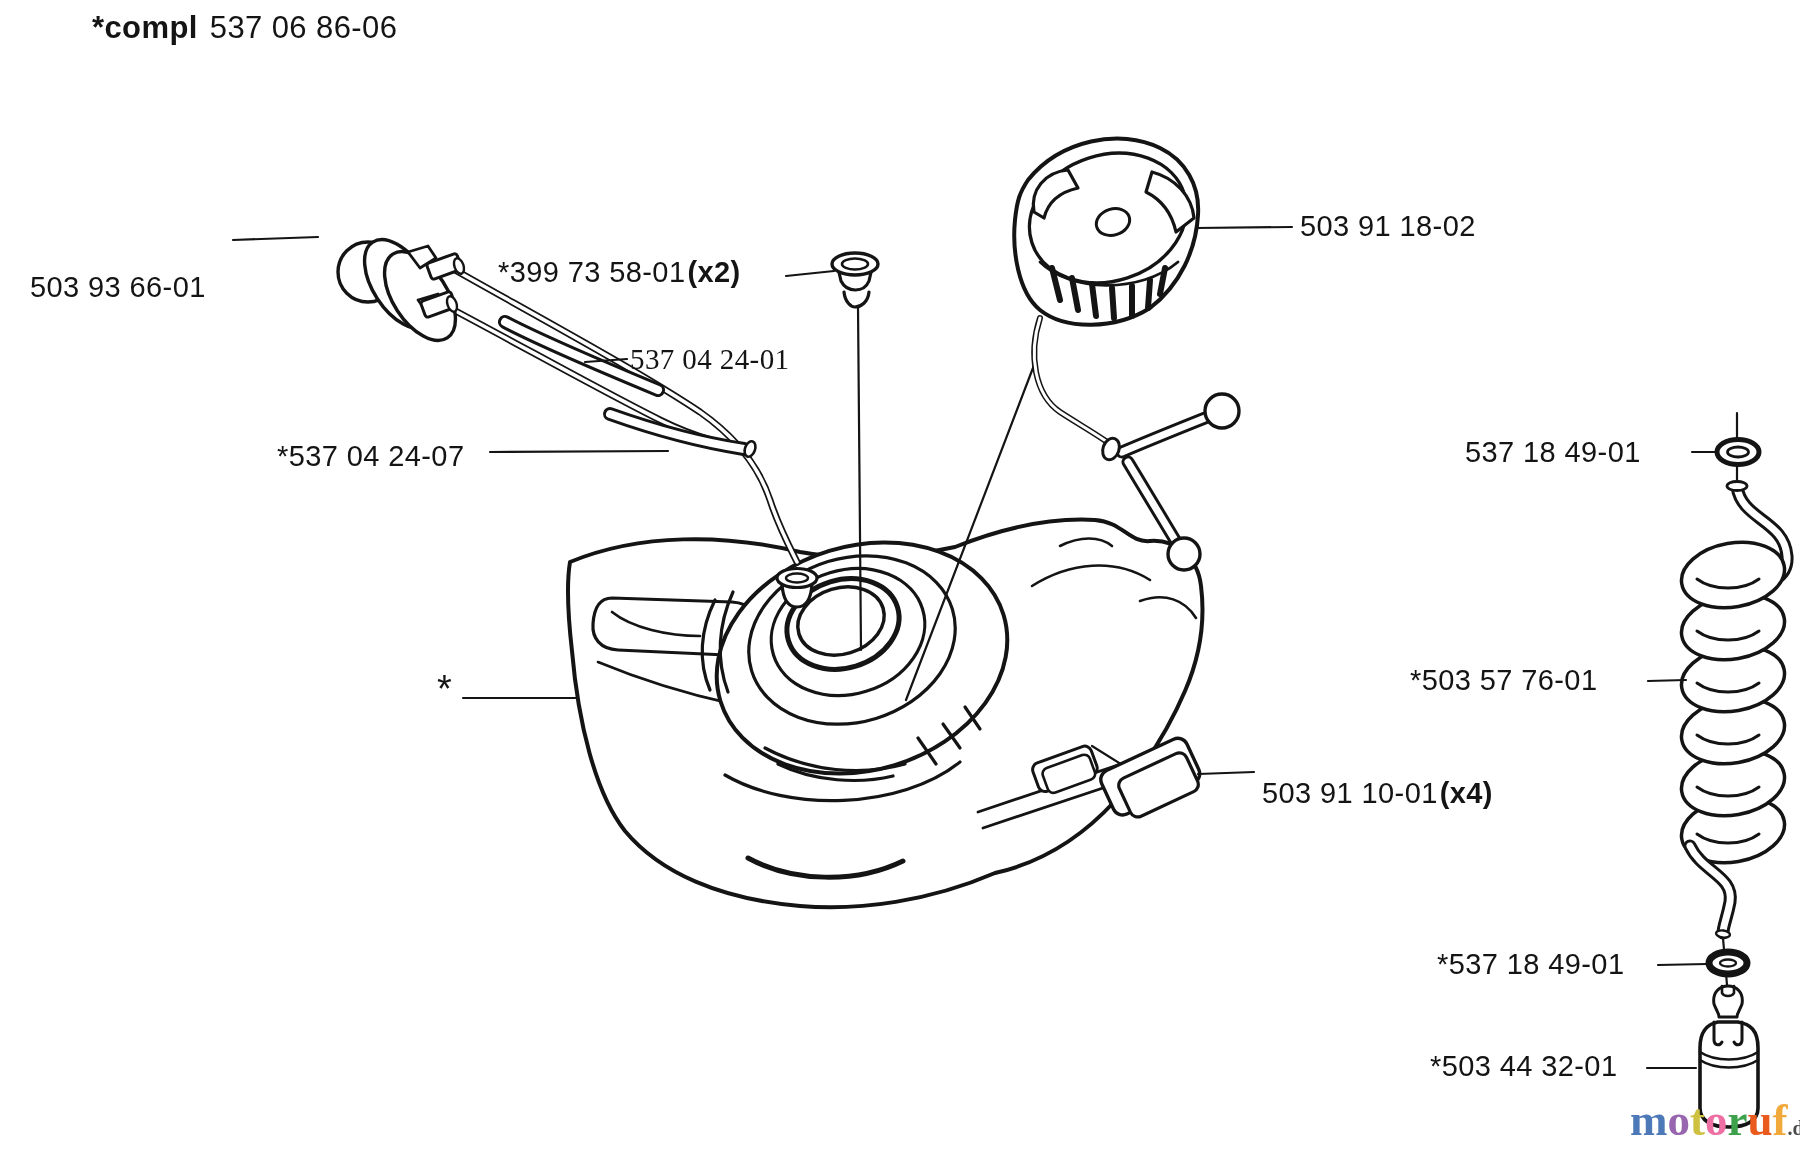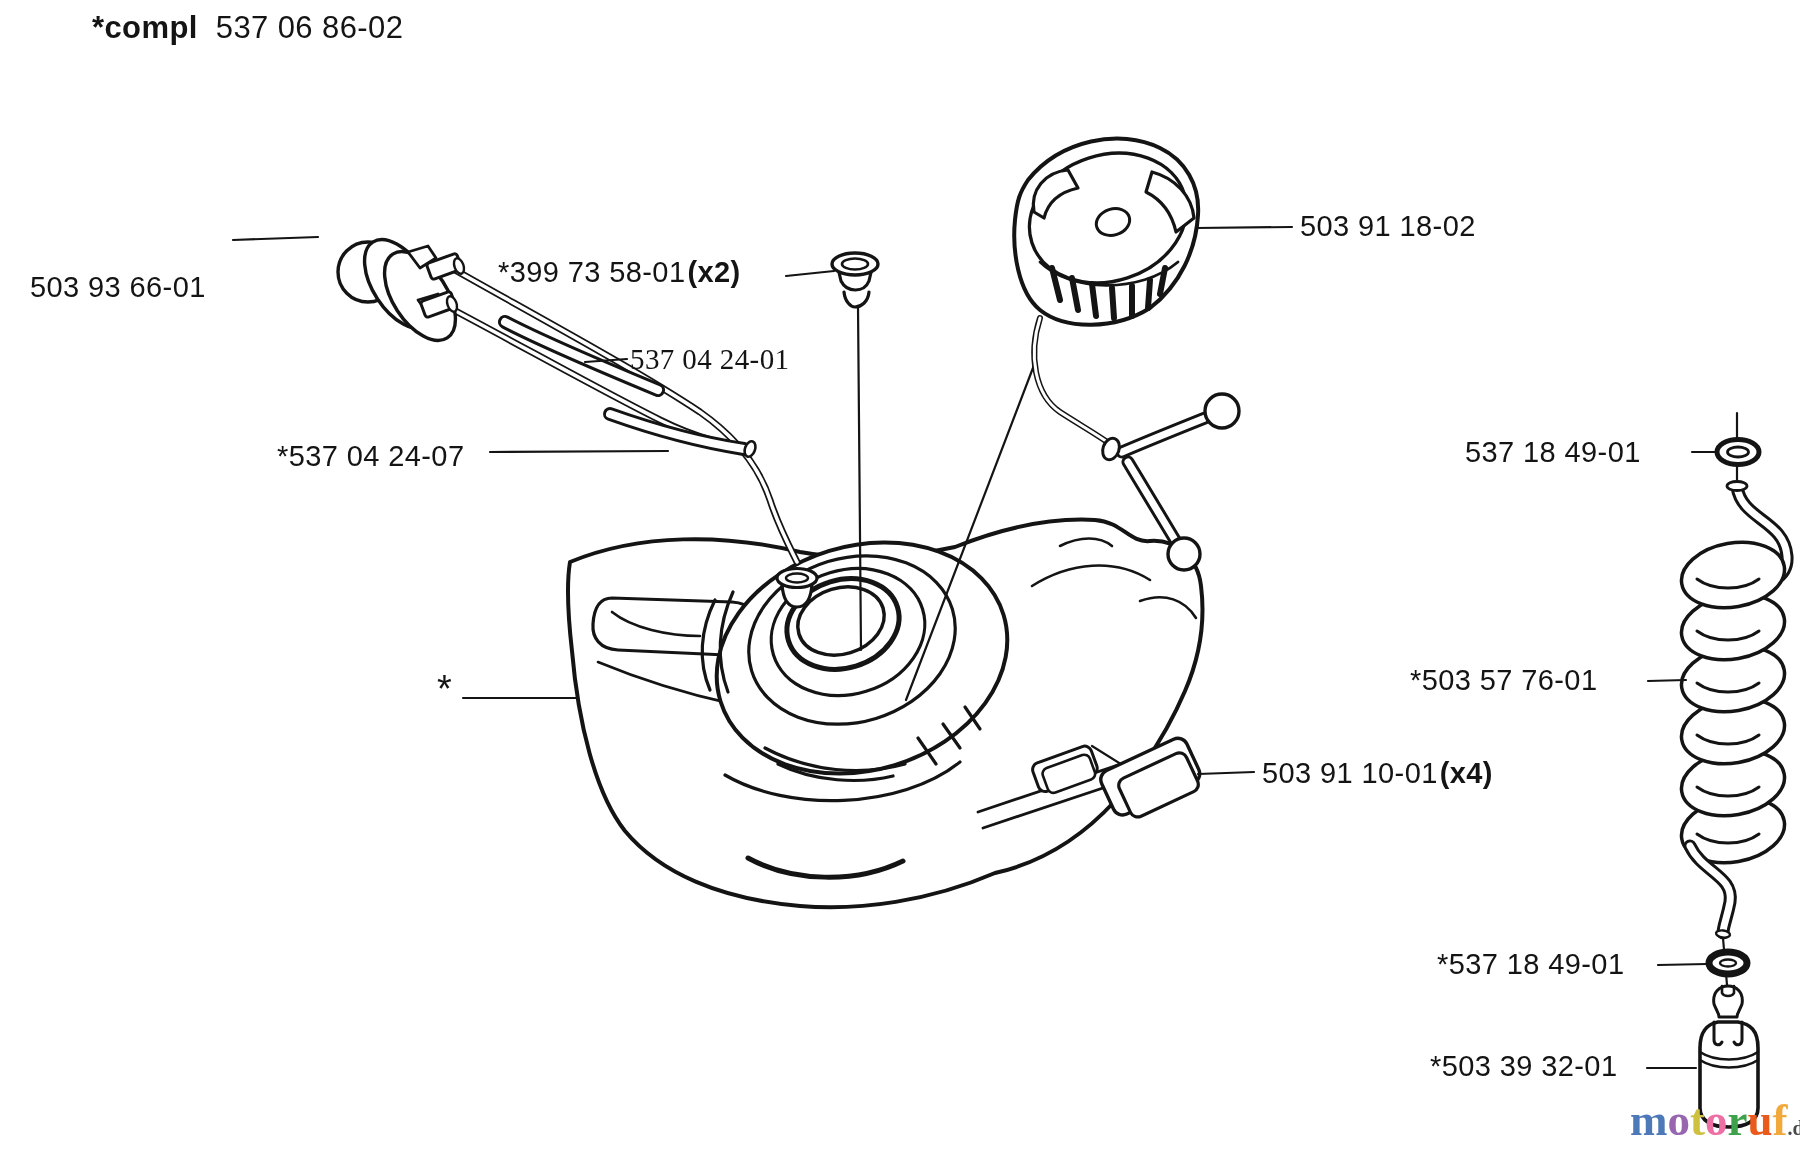--- a/index.html
+++ b/index.html
@@ -7,21 +7,21 @@
     position:relative;width:1800px;height:1155px;background:#ffffff;overflow:hidden;
     font-family:"Liberation Sans",sans-serif;color:#141414;
   }
   .stage svg{position:absolute;left:0;top:0;}
   .part-label{
     position:absolute;white-space:nowrap;font-size:29px;line-height:1.1;
     letter-spacing:0.4px;color:#141414;
   }
   .part-label b{margin-left:2px;}
   .title-label{position:absolute;white-space:nowrap;font-size:31px;letter-spacing:0.4px;}
-  .title-label .t-bold{font-weight:bold;margin-right:18px;}
+  .title-label .t-bold{font-weight:bold;margin-right:12px;}
   .asterisk-label{position:absolute;font-size:38px;}
   .watermark{
     position:absolute;left:1630px;top:1098px;white-space:nowrap;
     font-family:"Liberation Serif",serif;font-weight:bold;font-size:45px;line-height:1;
   }
   .watermark .wm-suffix{font-size:20px;font-weight:bold;color:#4a4a4a;}
   svg path, svg ellipse, svg line, svg rect, svg circle{vector-effect:none;}
 </style>
 </head>
 <body>
@@ -230,21 +230,21 @@
       <path d="M 1198,774 L 1254,772"></path>
       <path d="M 1692,452 L 1715,452"></path>
       <path d="M 1648,681 L 1686,680"></path>
       <path d="M 1658,965 L 1707,964"></path>
       <path d="M 1647,1068 L 1696,1068"></path>
       <path d="M 463,698 L 577,698"></path>
     </g>
   </svg>
 
   <div class="title-label" style="left:92px;top:10px;">
-    <span class="t-bold">*compl</span><span>537 06 86-02</span>
+    <span class="t-bold">*compl</span><span>537 06 86-06</span>
   </div>
 
   <div class="part-label" style="left:30px;top:224px;margin-top:48px;">
     <span>503 93 66-01</span>
   </div>
 
   <div class="part-label" style="left:498px;top:257px;">
     <span>*399 73 58-01</span><b>(x2)</b>
   </div>
 
@@ -253,38 +253,38 @@
   </div>
 
   <div class="part-label" style="left:277px;top:441px;">
     <span>*537 04 24-07</span>
   </div>
 
   <div class="part-label" style="left:1300px;top:211px;text-align:right;">
     <span>503 91 18-02</span>
   </div>
 
-  <div class="part-label" style="left:1262px;top:758px;">
+  <div class="part-label" style="left:1262px;top:778px;">
     <span>503 91 10-01</span><b>(x4)</b>
   </div>
 
   <div class="part-label" style="left:1465px;top:437px;">
     <span>537 18 49-01</span>
   </div>
 
   <div class="part-label" style="left:1410px;top:665px;">
     <span>*503 57 76-01</span>
   </div>
 
   <div class="part-label" style="left:1437px;top:949px;">
     <span>*537 18 49-01</span>
   </div>
 
   <div class="part-label" style="left:1430px;top:1051px;">
-    <span>*503 39 32-01</span>
+    <span>*503 44 32-01</span>
   </div>
 
   <div class="asterisk-label" style="left:437px;top:668px;">
     <span>*</span>
   </div>
 
   <div class="watermark">
     <span><span style="color: rgb(78, 121, 184);">m</span><span style="color: rgb(151, 102, 174);">o</span><span style="color: rgb(205, 193, 63);">t</span><span style="color: rgb(238, 111, 164);">o</span><span style="color: rgb(61, 162, 75);">r</span><span style="color: rgb(234, 90, 28);">u</span><span style="color: rgb(242, 169, 59);">f</span></span><span class="wm-suffix">.de</span>
   </div>
 

